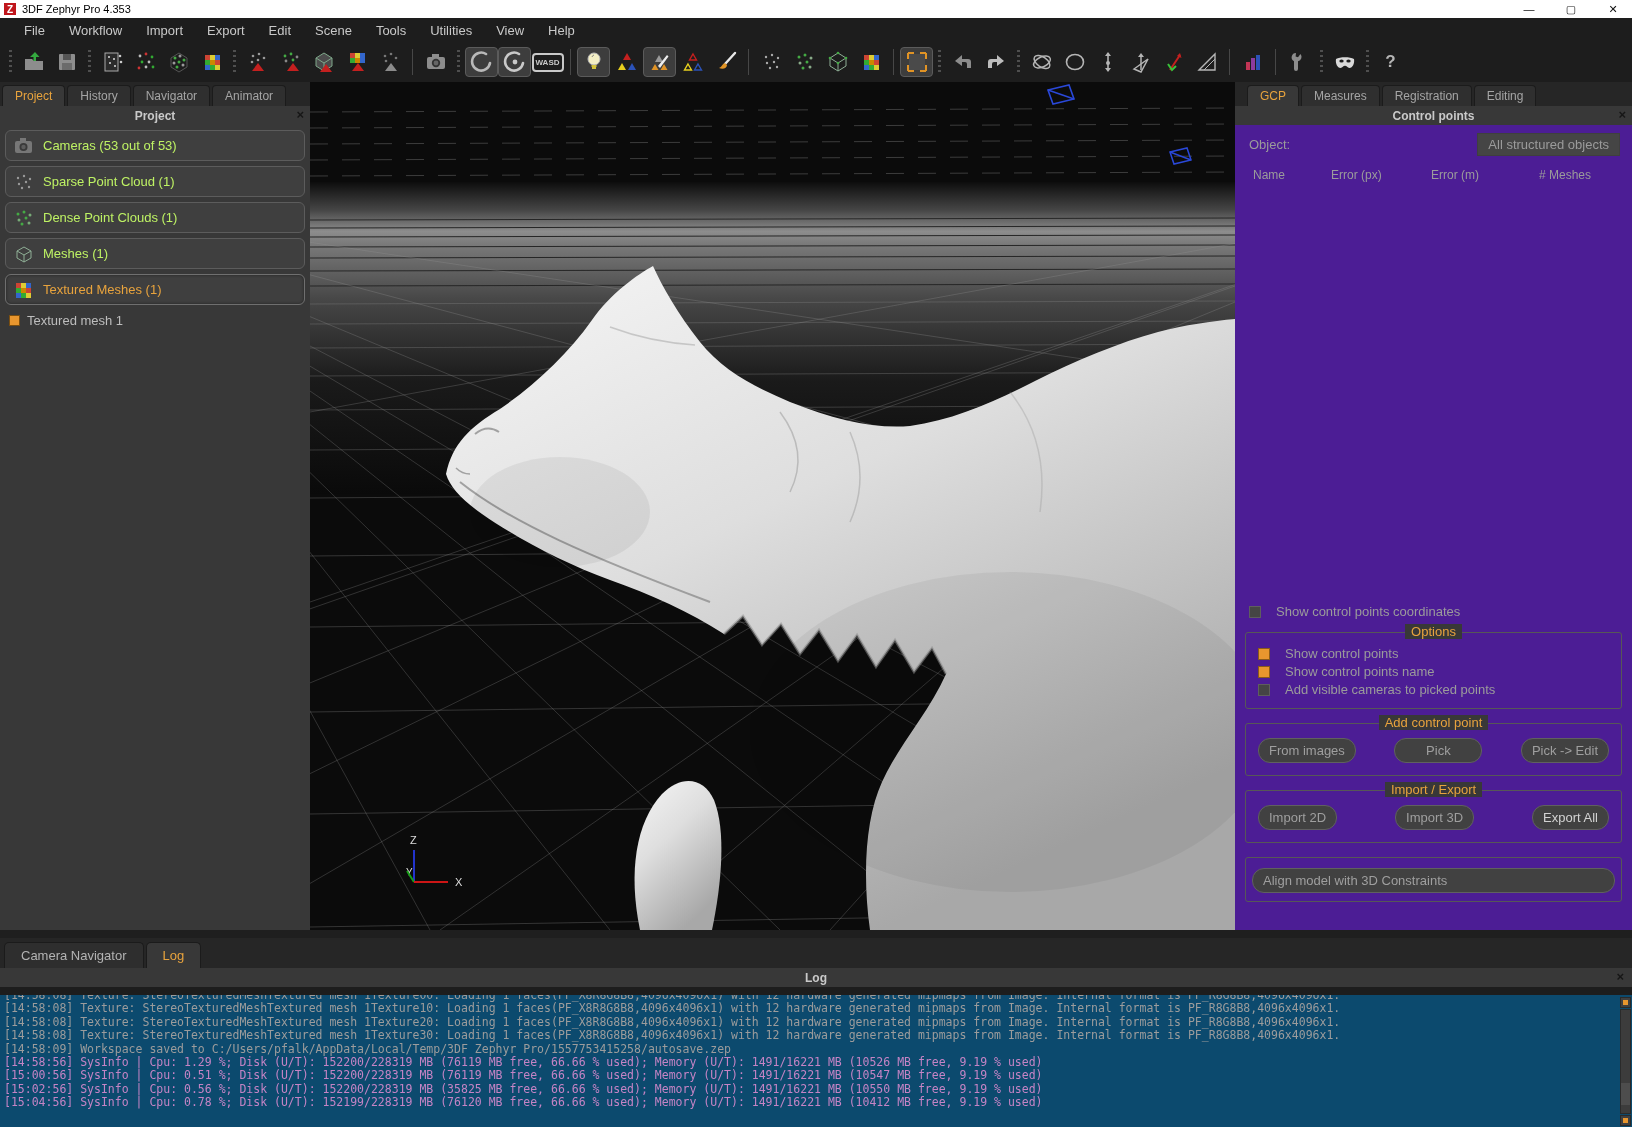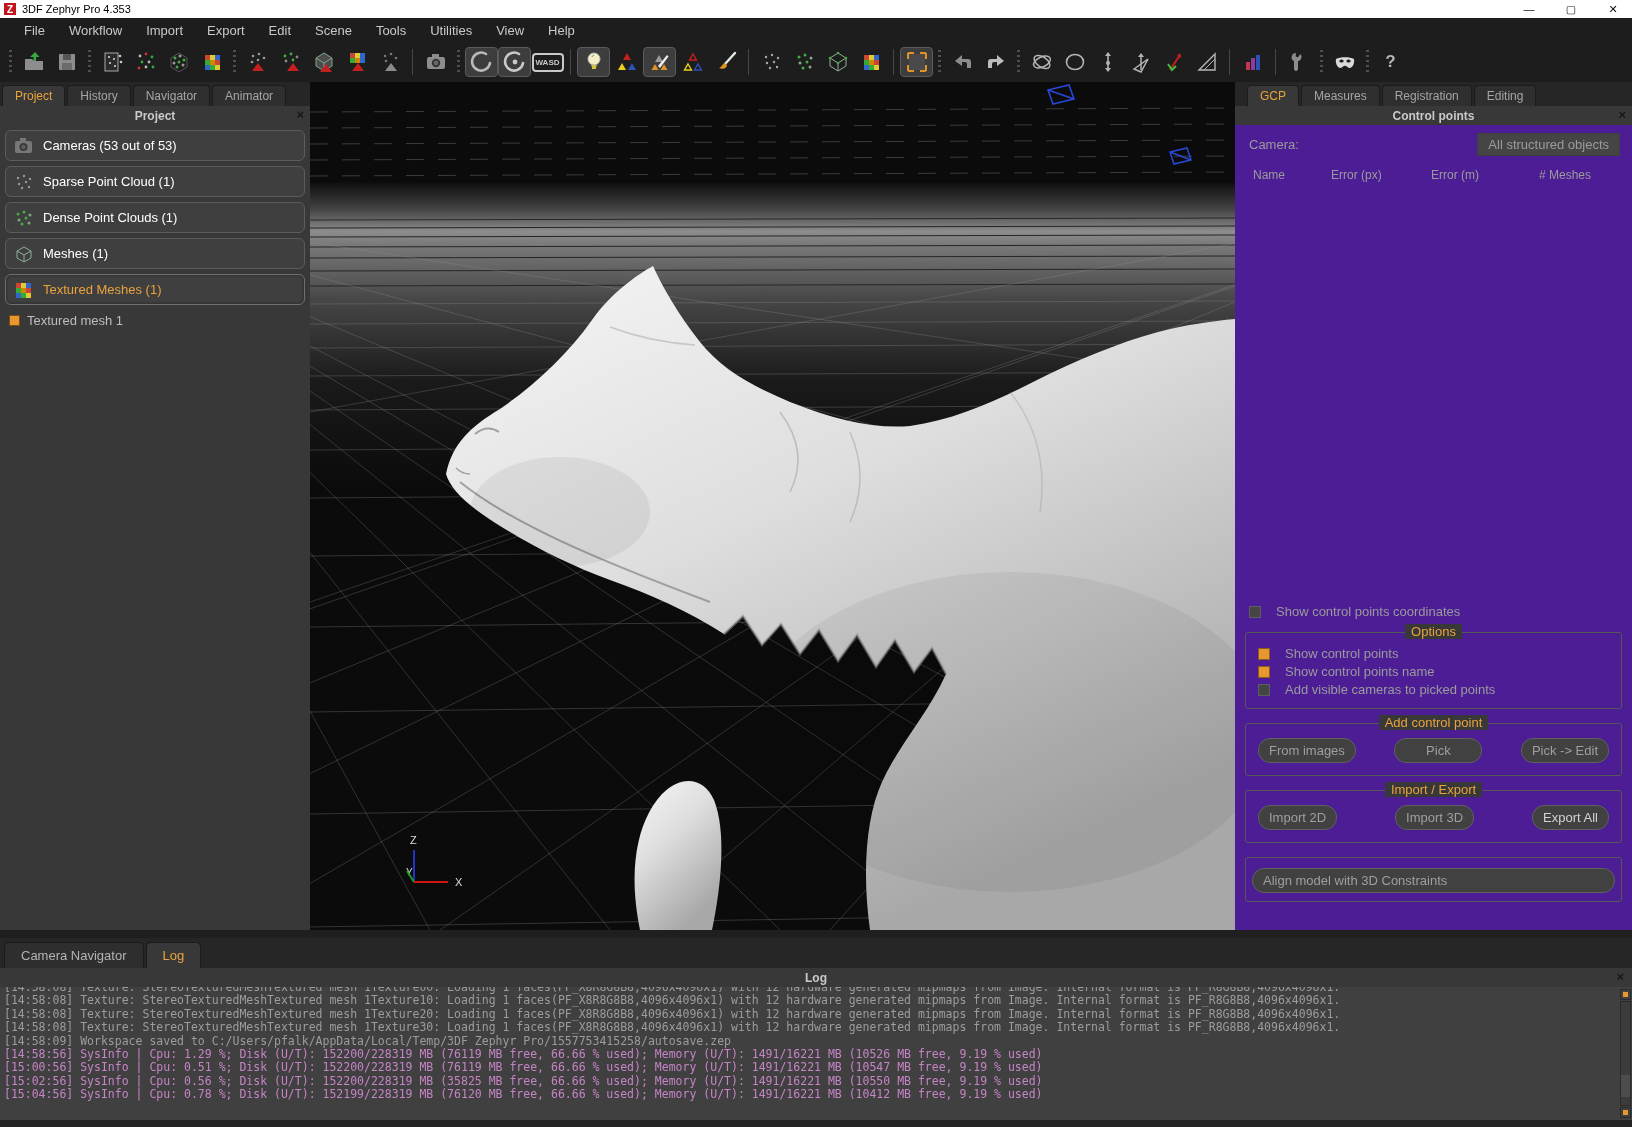--- a/index.html
+++ b/index.html
@@ -33,21 +33,21 @@
   .tabrow { height:24px; display:flex; align-items:flex-end; background:#262626; gap:2px; padding:0 2px; }
   .tab { font-size:12px; color:#a5a5a5; background:#2f2f2f; border:1px solid #1b1b1b; border-bottom:none;
          border-radius:4px 4px 0 0; padding:3px 12px 3px 12px; cursor:default; }
   .tab.on { background:#383838; color:#e8a33d; }
   .phead { height:19px; background:#383838; display:flex; align-items:center; position:relative; }
   .phead .ptitle { flex:1; text-align:center; font-size:12px; font-weight:bold; color:#c9c9c9; }
   .phead .pclose { position:absolute; right:6px; top:1px; color:#161616; font-size:13px; font-weight:bold; cursor:default; }
   
   .left { width:310px; background:#383838; display:flex; flex-direction:column; }
   .p-item { height:31px; border:1px solid #5c5c5c; border-radius:6px; background:#3f3f3f; margin:5px 5px 0 5px;
-            display:flex; align-items:center; gap:9px; padding:0 8px; color:#ffffff; font-size:13px; }
+            display:flex; align-items:center; gap:9px; padding:0 8px; color:#bef264; font-size:13px; }
   .p-item.sel { border-color:#6f6f6f; box-shadow:0 0 3px #222 inset; color:#e8a33d; }
   .mesh-entry { display:flex; align-items:center; gap:7px; margin:8px 0 0 9px; font-size:13px; color:#bdbdbd; }
   .swatch { width:11px; height:11px; background:#e8962e; border:1px solid #7a4e10; }
   
   .viewport { flex:1; position:relative; background:#0b0b0b; overflow:hidden; }
   .viewport svg { display:block; width:100%; height:100%; }
   
   .right { width:397px; background:#4c1d95; display:flex; flex-direction:column; font-size:13px; }
   .obj-row { display:flex; align-items:center; justify-content:space-between; padding:8px 12px 4px 14px; color:#9b9b9b; }
   .obj-btn { background:#454545; color:#9b9b9b; padding:3px 10px; font-size:13px; border:1px solid #3f3f3f; cursor:default; }
@@ -68,21 +68,21 @@
   .align-btn { width:100%; text-align:left; }
   
   .bottom-gap { height:8px; background:#1f1f1f; }
   .bottom-tabs { height:30px; background:#262626; display:flex; align-items:flex-end; gap:2px; padding:0 4px; }
   .btab { font-size:13px; color:#b3b3b3; background:#2e2e2e; border:1px solid #1b1b1b; border-bottom:none;
           border-radius:5px 5px 0 0; padding:5px 16px; }
   .btab.on { background:#383838; color:#e8a33d; }
   .loghead { height:19px; background:#383838; position:relative; display:flex; align-items:center; }
   .loghead .ptitle { flex:1; text-align:center; font-weight:bold; font-size:12px; color:#c9c9c9; }
   .loghead .pclose { position:absolute; right:8px; top:1px; color:#161616; font-weight:bold; font-size:13px; }
-  .logwrap { height:133px; background:#404040; display:flex; }
+  .logwrap { height:133px; background:#0c4a6e; display:flex;margin-top:8px; }
   .logbody { flex:1; overflow:hidden; padding:0 0 0 4px; }
   .logline { font-family:"DejaVu Sans Mono", monospace; font-size:11.5px; line-height:13.4px;
              white-space:pre; color:#9c9c9c; }
   .logline.sys { color:#c584c5; }
   .logline.first { margin-top:-6px; }
   .logscroll { width:13px; display:flex; flex-direction:column; align-items:center; padding:2px 0; }
   .sbtn { width:11px; height:11px; background:#404040; border:1px solid #2a2a2a; display:flex; align-items:center; justify-content:center; }
   .sbtn i { width:5px; height:5px; background:#e8962e; display:block; }
   .strack { flex:1; width:11px; border:1px solid #2a2a2a; background:#3c3c3c; position:relative; margin:1px 0; }
   .sthumb { position:absolute; left:0; right:0; bottom:8px; height:22px; background:#4d4d4d; }
@@ -618,21 +618,21 @@
       <div class="tab on">GCP</div>
       <div class="tab">Measures</div>
       <div class="tab">Registration</div>
       <div class="tab">Editing</div>
     </div>
     <div class="phead">
       <span class="ptitle">Control points</span>
       <span class="pclose">×</span>
     </div>
     <div class="obj-row">
-      <span>Camera:</span>
+      <span>Object:</span>
       <span class="obj-btn">All structured objects</span>
     </div>
     <div class="col-head">
       <span>Name</span>
       <span>Error (px)</span>
       <span>Error (m)</span>
       <span># Meshes</span>
     </div>
     <div class="tbl-body"></div>
 

